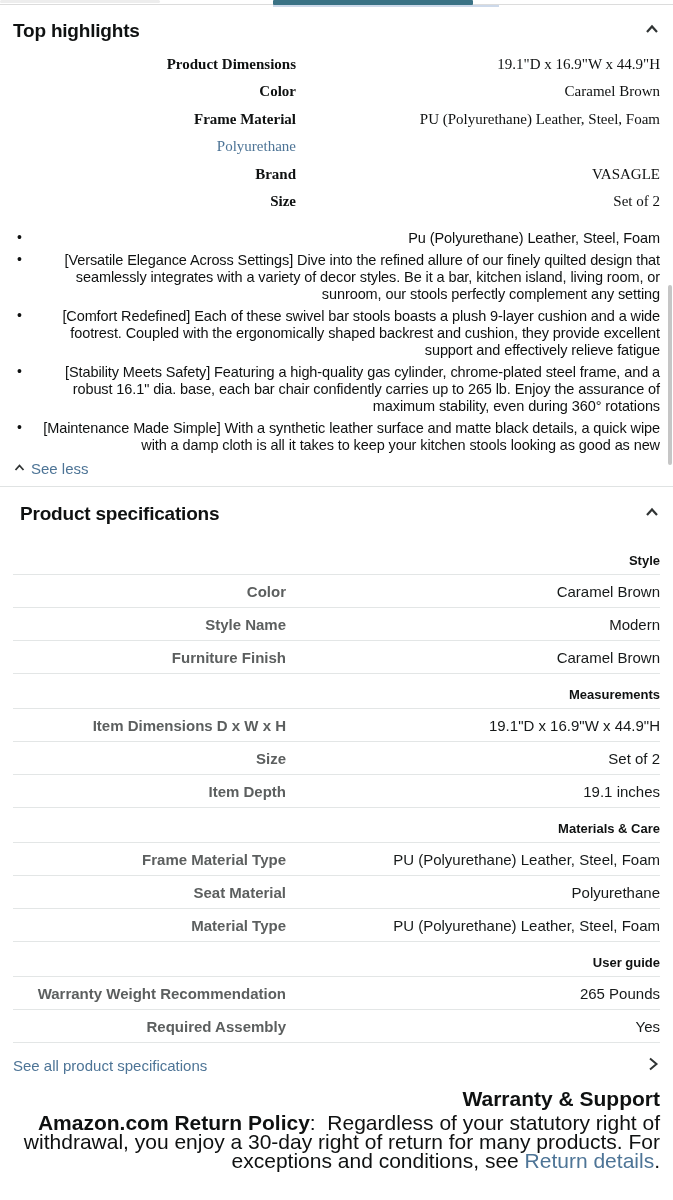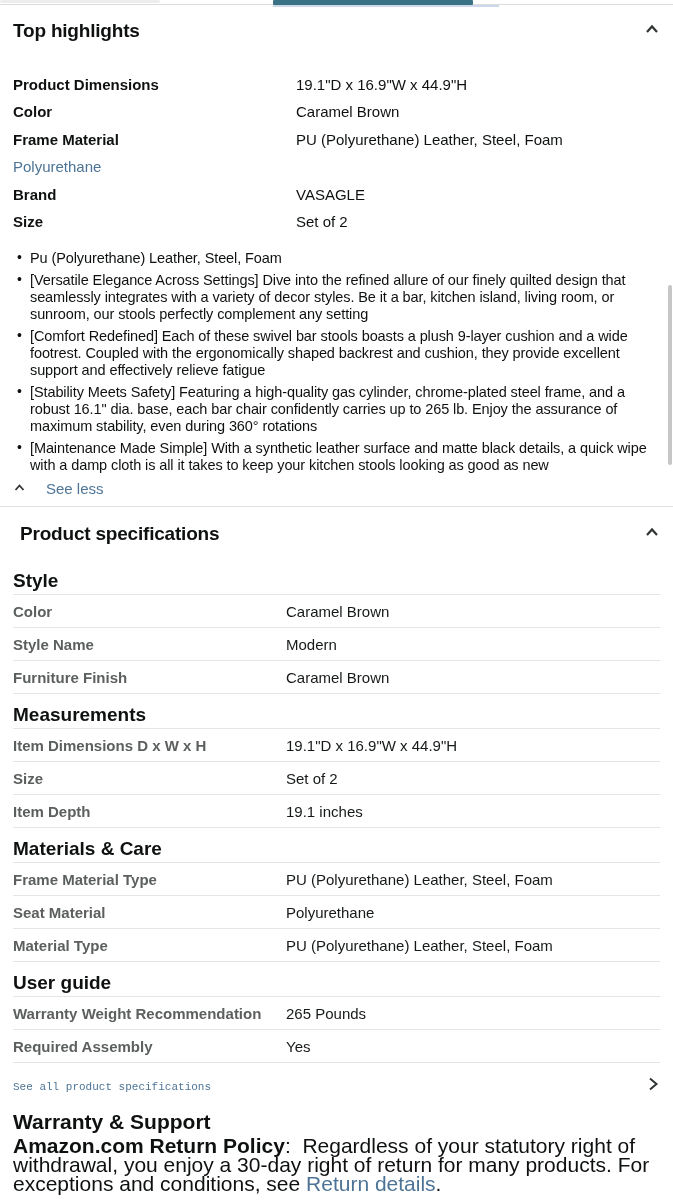--- a/index.html
+++ b/index.html
@@ -7,51 +7,51 @@
     width:673px;height:1200px;background:#ffffff;color:#0f1111;
     font-family:"Liberation Sans",sans-serif;overflow:hidden;position:relative;
   }
   
   .topstrip{position:relative;height:7px;}
   .ts-pill-left{position:absolute;left:0;top:0;width:160px;height:3px;background:#ededed;border-radius:2px;}
   .ts-line{position:absolute;left:0;right:0;top:4px;height:1px;background:#dcdcdc;}
   .ts-underline-light{position:absolute;left:273px;top:5px;width:226px;height:2px;background:#cdd9ea;}
   .ts-pill-active{position:absolute;left:273px;top:0;width:200px;height:5px;background:#3a7285;border-radius:1px;}
 
-  .content{padding:0 13px;}
+  .content{padding:0 13px;text-align:right;}
 
   .sec-header{display:flex;justify-content:space-between;align-items:center;padding-top:13px;cursor:pointer;}
   .sec-title{font-size:19px;font-weight:700;letter-spacing:-0.2px;line-height:22px;}
   .chev{display:block;}
 
   
-  .kv{margin-top:33px;}
+  .kv{margin-top:13px;font-family:Liberation Serif, serif;}
   .kv-row{display:grid;grid-template-columns:283px 1fr;height:27.4px;font-size:15px;line-height:19px;}
   .kv-label{font-weight:700;}
   .kv-value{font-weight:400;}
 
   a.lnk,.lnk{color:#4d7496;text-decoration:none;cursor:pointer;}
 
   .bullets{margin:11px 0 0;padding:0 0 0 4px;list-style:none;}
   .bullets li{position:relative;padding-left:13px;font-size:14.5px;line-height:17px;margin-bottom:5px;letter-spacing:-0.1px;}
   .bullets li::before{content:"•";position:absolute;left:0;top:-1px;font-size:14px;color:#0f1111;}
 
-  .see-less{margin-top:6px;display:flex;align-items:center;gap:20px;font-size:15px;line-height:17px;}
+  .see-less{margin-top:6px;display:flex;align-items:center;gap:5px;font-size:15px;line-height:17px;}
 
   .big-divider{height:1px;background:#e0e3e3;margin:9px -13px 0;}
 
   .spec-header{padding-top:16px;margin-left:7px;}
 
-  .subhead{font-size:19px;font-weight:700;padding:12px 0 4px;border-bottom:1px solid #e3e6e6;line-height:18px;}
+  .subhead{font-size:13px;font-weight:700;padding:12px 0 4px;border-bottom:1px solid #e3e6e6;line-height:18px;}
   .subhead.first{padding-top:27px;}
   .spec-row{display:grid;grid-template-columns:273px 1fr;padding:9px 0 7px;border-bottom:1px solid #e3e6e6;font-size:15px;line-height:16px;}
   .spec-label{color:#5c5f5f;font-weight:700;}
   .spec-value{color:#161919;}
 
-  .see-all{display:flex;justify-content:space-between;align-items:center;padding-top:13px;font-size:11px;line-height:17px;cursor:pointer;font-family:Liberation Mono, monospace;}
+  .see-all{display:flex;justify-content:space-between;align-items:center;padding-top:13px;font-size:15px;line-height:17px;cursor:pointer;}
 
   .warranty-title{margin-top:15px;font-size:21px;font-weight:700;line-height:18px;}
   .para{font-size:21px;line-height:19px;margin-top:5px;white-space:pre-wrap;}
   .bold{font-weight:700;}
 
   .scrollbar-thumb{position:absolute;right:1px;top:285px;width:4px;height:180px;background:#c6c6c6;border-radius:2px;}
 </style>
 </head>
 <body>
 

